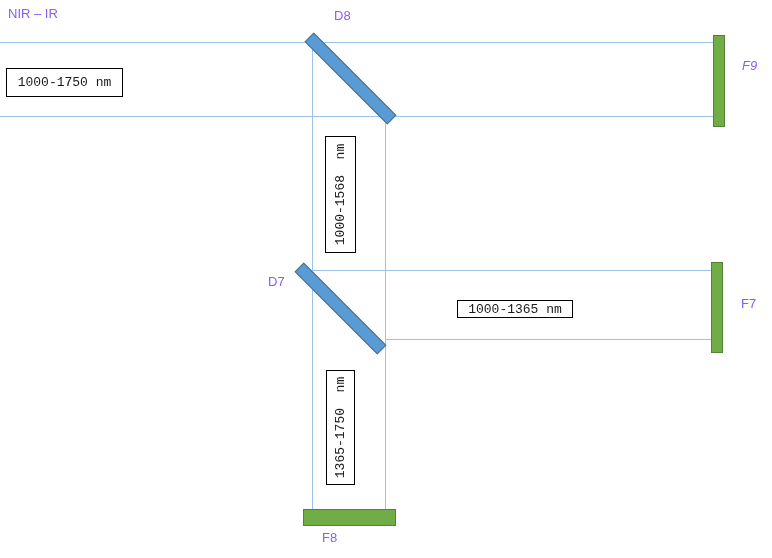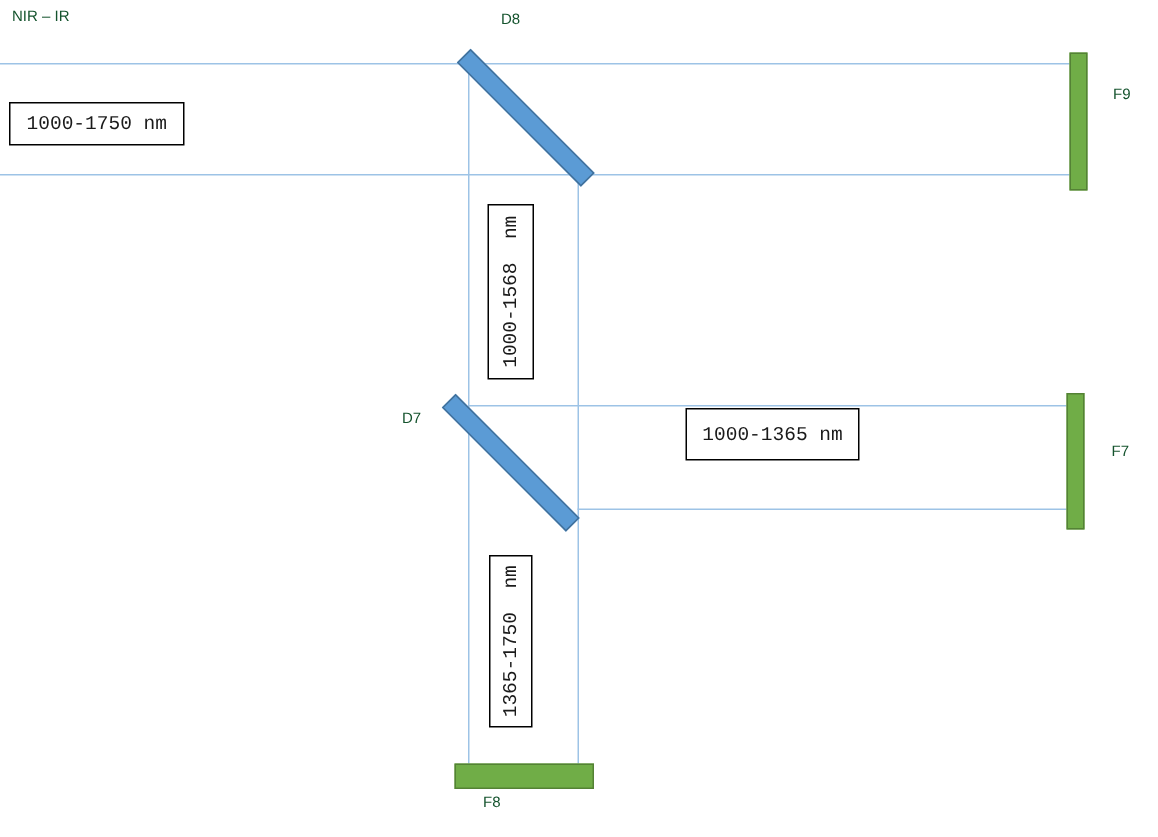--- a/index.html
+++ b/index.html
@@ -61,34 +61,34 @@
     font-size: 13px;
     color: #1a1a1a;
     font-family: Liberation Mono, monospace;
   }
   .wbox span { white-space: pre; }
   .wbox.vertical span { transform: rotate(-90deg); }
 
   #wbox-input         { left: 6px;   top: 68px;  width: 117px; height: 29px; }
   #wbox-d8-trans      { left: 450px; top: 68px;  width: 122px; height: 29px; }
   #wbox-d8-refl       { left: 325px; top: 136px; width: 31px;  height: 117px; }
-  #wbox-d7-refl       { left: 457px; top: 272px; width: 116px; height: 35px; }
+  #wbox-d7-refl       { left: 457px; top: 300px; width: 116px; height: 18px; }
   #wbox-d7-trans      { left: 326px; top: 370px; width: 29px;  height: 115px; }
 
   
   .lbl {
     position: absolute;
-    font-size: 10px;
-    color: #14532d;
+    font-size: 13px;
+    color: #8b5cf6;
     white-space: pre;
   }
   #lbl-title { left: 8px;   top: 6px;  }
   #lbl-d8    { left: 334px; top: 8px;  }
   #lbl-d7    { left: 268px; top: 274px; }
-  #lbl-f9    { left: 742px; top: 58px; }
+  #lbl-f9    { left: 742px; top: 58px; font-style: italic; }
   #lbl-f7    { left: 741px; top: 296px; }
   #lbl-f8    { left: 322px; top: 530px; text-align: right; }
 </style>
 </head>
 <body>
 
 <div id="canvas">
 
   <div class="lbl" id="lbl-title">NIR – IR</div>
 

